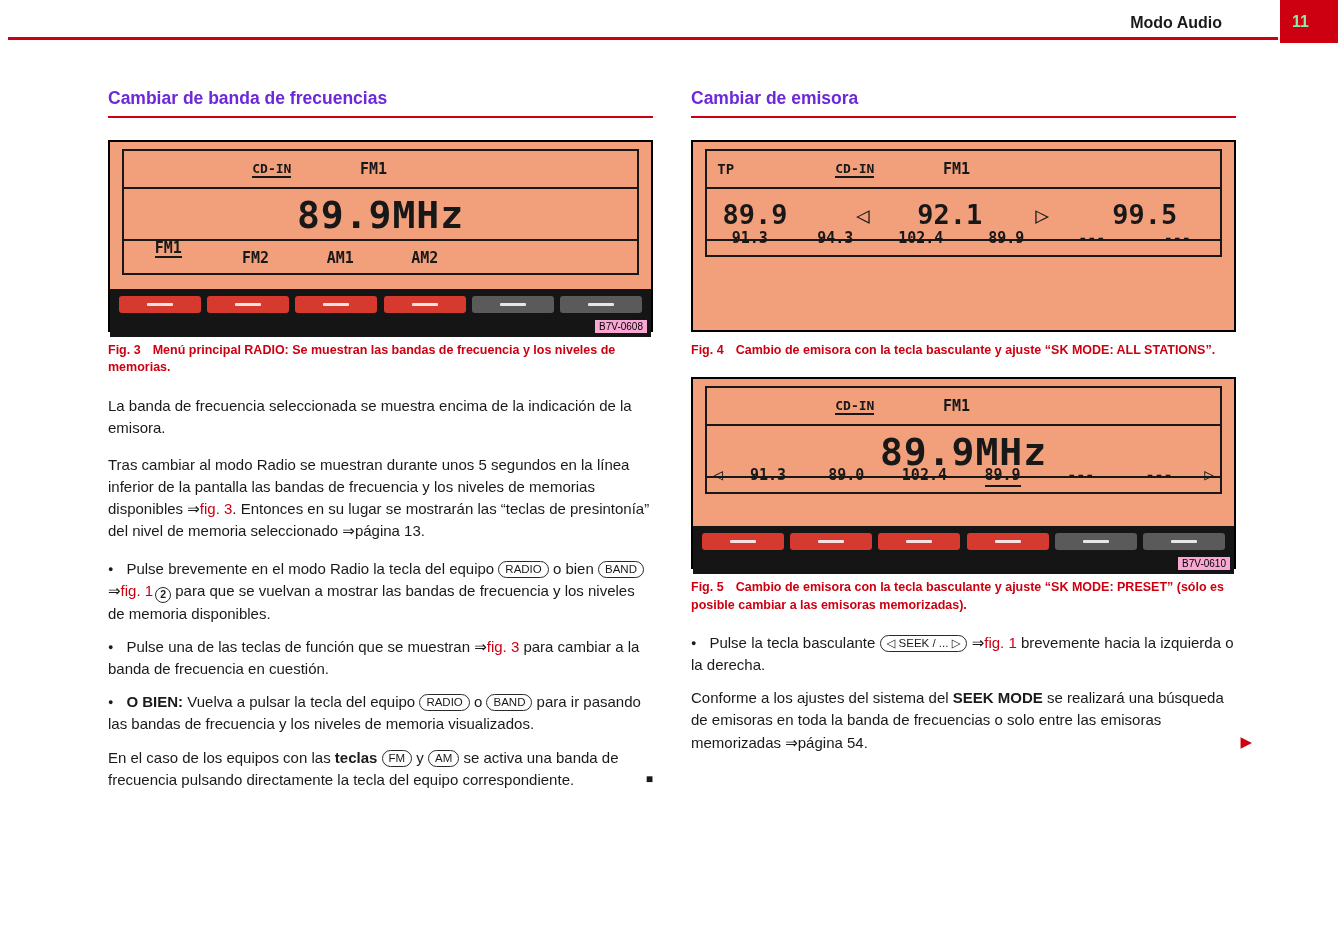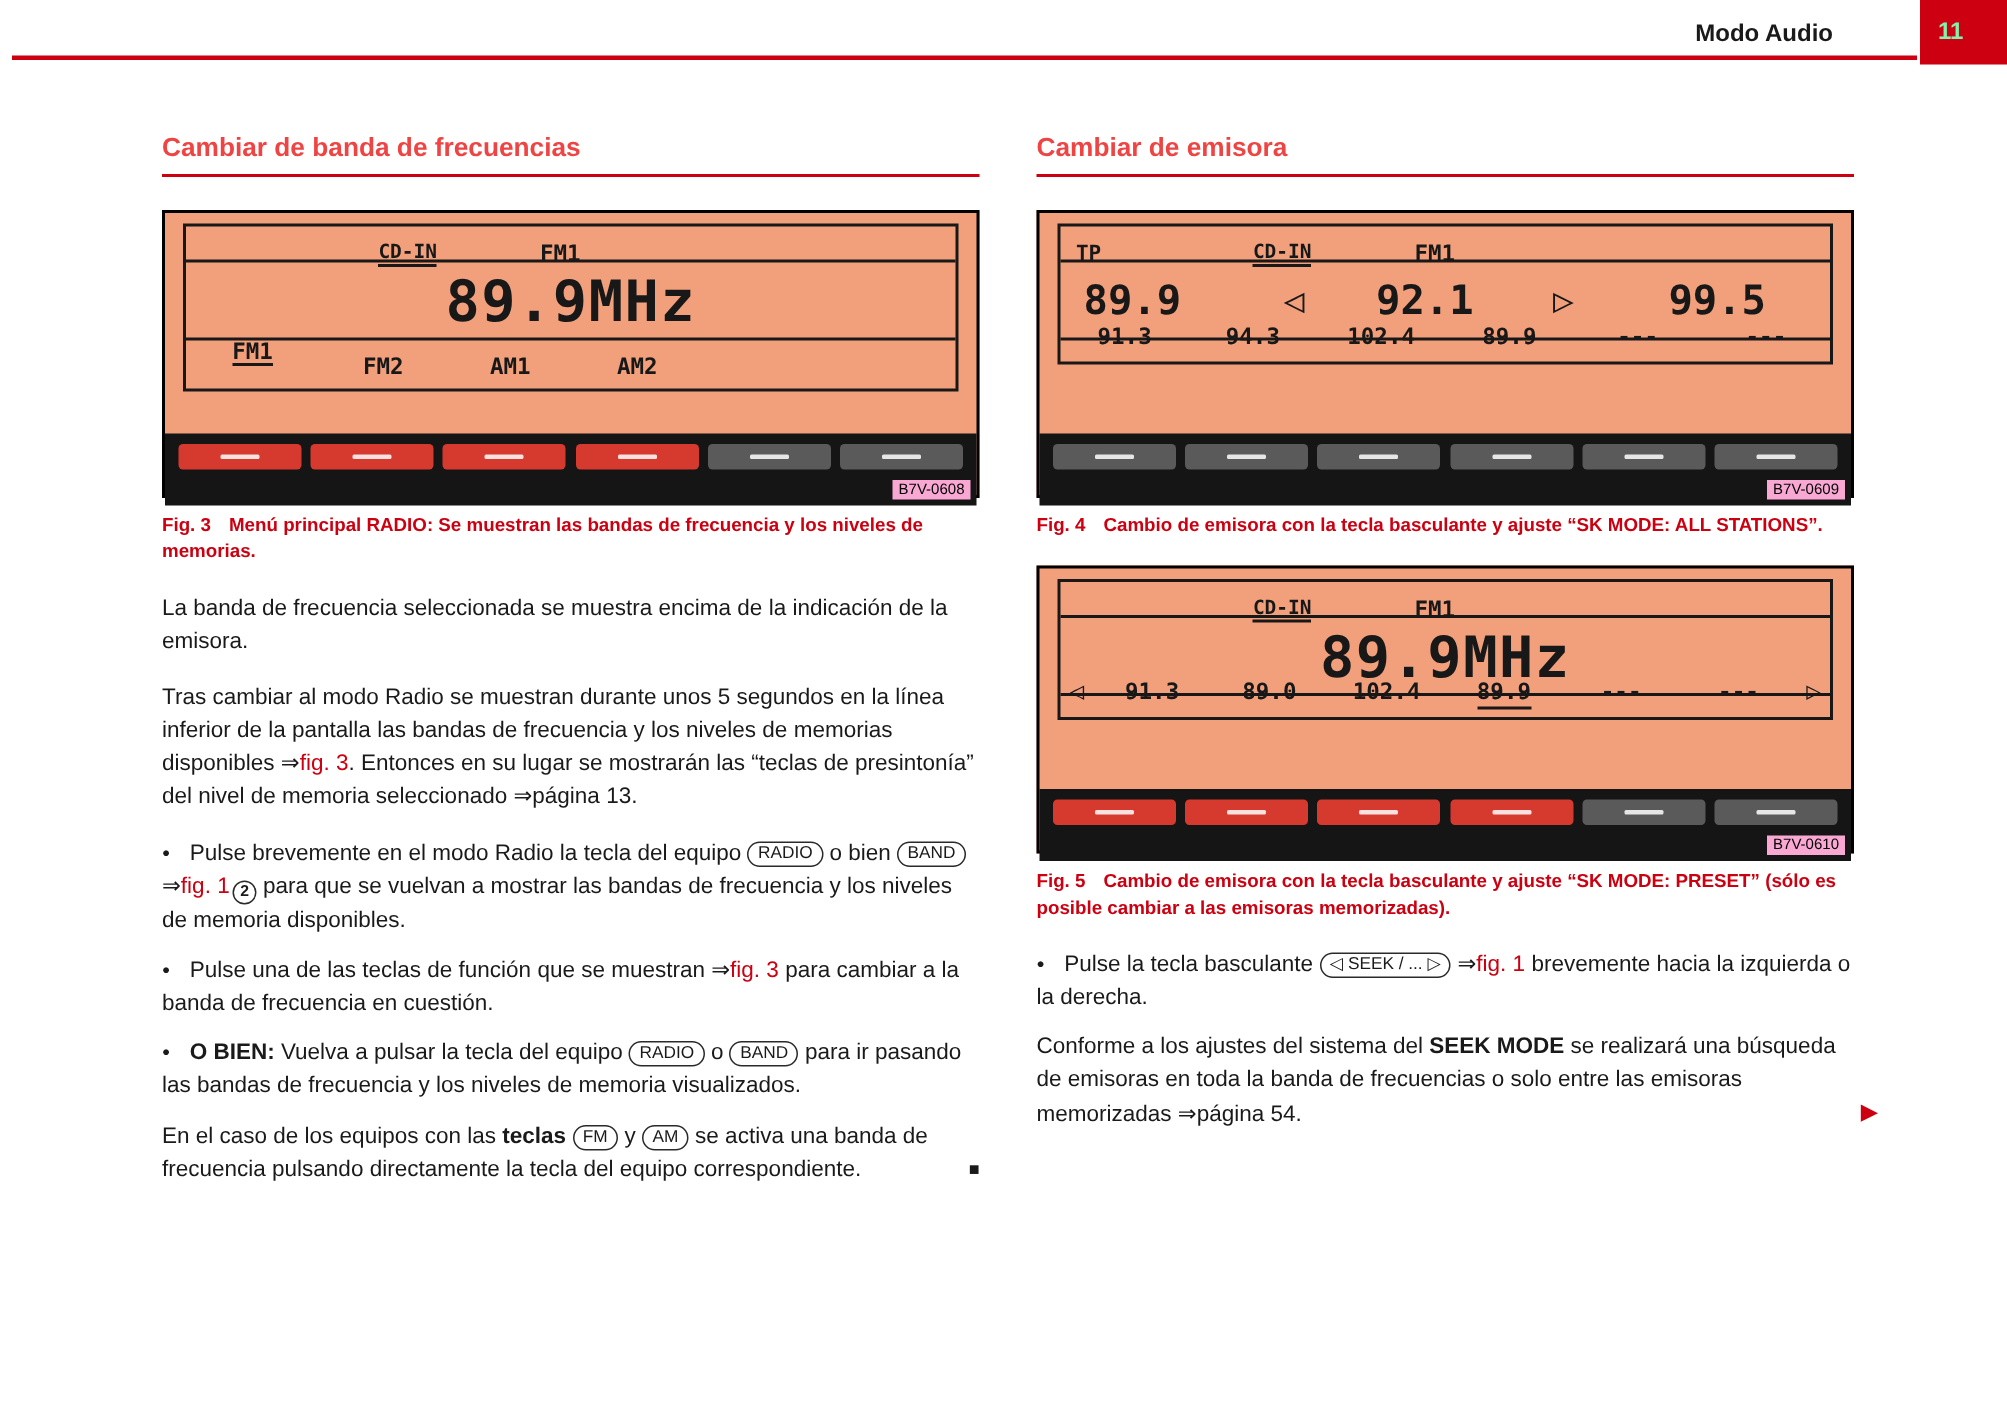--- a/index.html
+++ b/index.html
@@ -19,33 +19,33 @@
     display:flex; align-items:center; justify-content:flex-start; padding-left:12px;
   }
   .pagenum-box span { color:#86efac; font-weight:bold; font-size:16px; }
 
   
   .col { position:absolute; top:88px; width:545px; }
   .col-left  { left:108px; }
   .col-right { left:691px; }
   h2.col-heading {
     margin:0 0 22px; padding-bottom:7px; border-bottom:2px solid #cc0011;
-    color:#ef4444; font-size:17.5px; font-weight:bold;
+    color:#6d28d9; font-size:17.5px; font-weight:bold;
   }
 
   
   .radio-figure { margin:0 0 10px; border:2px solid #000; width:545px; height:192px; background:#f2a07c; }
   .screen { position:relative; height:140px; }
   .display {
     margin:7px 12px 0; border:2px solid #181818;
     font-family:"DejaVu Sans Mono", monospace; font-weight:bold; color:#181818;
   }
   .disp-row { position:relative; }
   .disp-row + .disp-row { border-top:2px solid #181818; }
-  .row-head { height:22px; line-height:36px; font-size:13px; }
+  .row-head { height:36px; line-height:36px; font-size:13px; }
   .row-head .tp   { position:absolute; left:2%;  font-size:14px; }
   .row-head .cd   { position:absolute; left:25%; border-bottom:2px solid #181818; line-height:15px; top:10px; }
   .row-head .band { position:absolute; left:46%; font-size:15px; }
   .row-main { height:52px; line-height:52px; text-align:center; font-size:38px; letter-spacing:1px; }
   .row-bands { height:34px; line-height:34px; font-size:15px; }
   .row-bands span { position:absolute; top:0; }
   .row-bands .b0 { left:6%; }  .row-bands .b1 { left:23%; }
   .row-bands .b2 { left:39.5%; } .row-bands .b3 { left:56%; }
   .row-freqs { height:52px; line-height:52px; font-size:27px; }
   .row-freqs span { position:absolute; top:0; }
@@ -185,41 +185,20 @@
           <div class="disp-row row-presets">
             <span class="cell">91.3</span>
             <span class="cell">94.3</span>
             <span class="cell">102.4</span>
             <span class="cell">89.9</span>
             <span class="cell">---</span>
             <span class="cell">---</span>
           </div>
         </div>
       </div>
-      <div class="btn-strip">
-        <div class="rbtn gray">
-            <span class="dash"></span>
-          </div>
-        <div class="rbtn gray">
-            <span class="dash"></span>
-          </div>
-        <div class="rbtn gray">
-            <span class="dash"></span>
-          </div>
-        <div class="rbtn gray">
-            <span class="dash"></span>
-          </div>
-        <div class="rbtn gray">
-            <span class="dash"></span>
-          </div>
-        <div class="rbtn gray">
-            <span class="dash"></span>
-          </div>
-        <span class="fig-code">B7V-0609</span>
-      </div>
     </div>
     <p class="caption">
       <span class="cap-label">Fig. 4</span><span>Cambio de emisora con la tecla basculante y ajuste “SK MODE: ALL STATIONS”.</span>
     </p>
 
     <div class="radio-figure">
       <div class="screen">
         <div class="display">
           <div class="disp-row row-head">
             <span class="cd">CD-IN</span>

